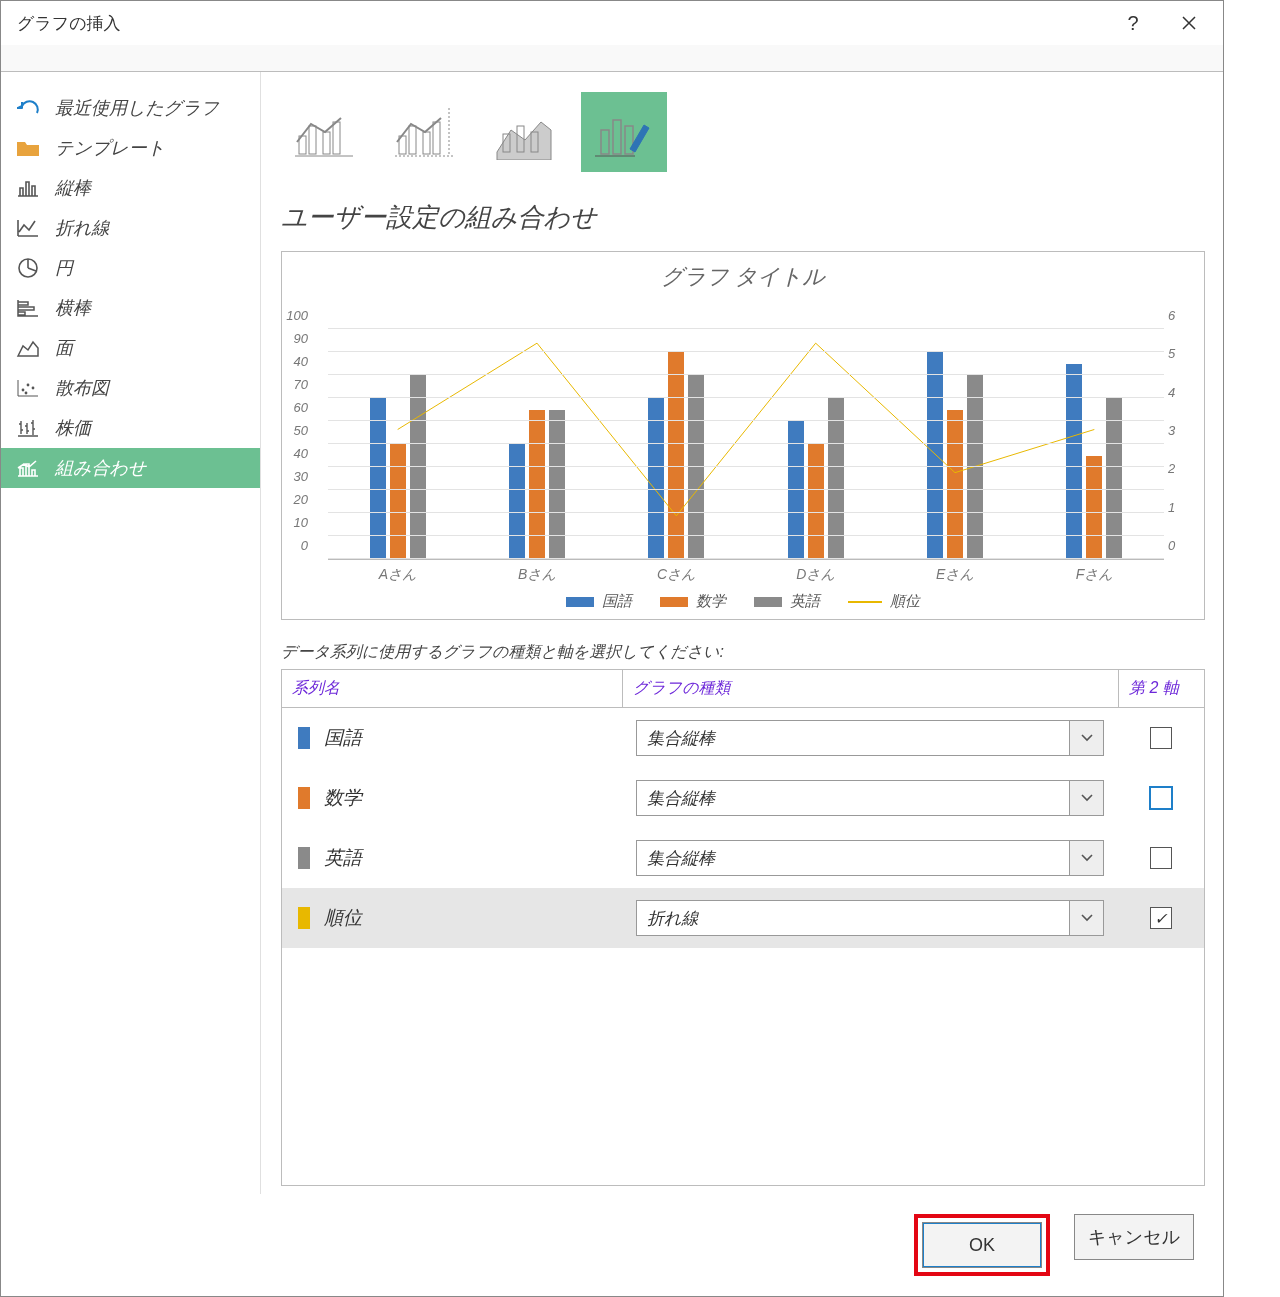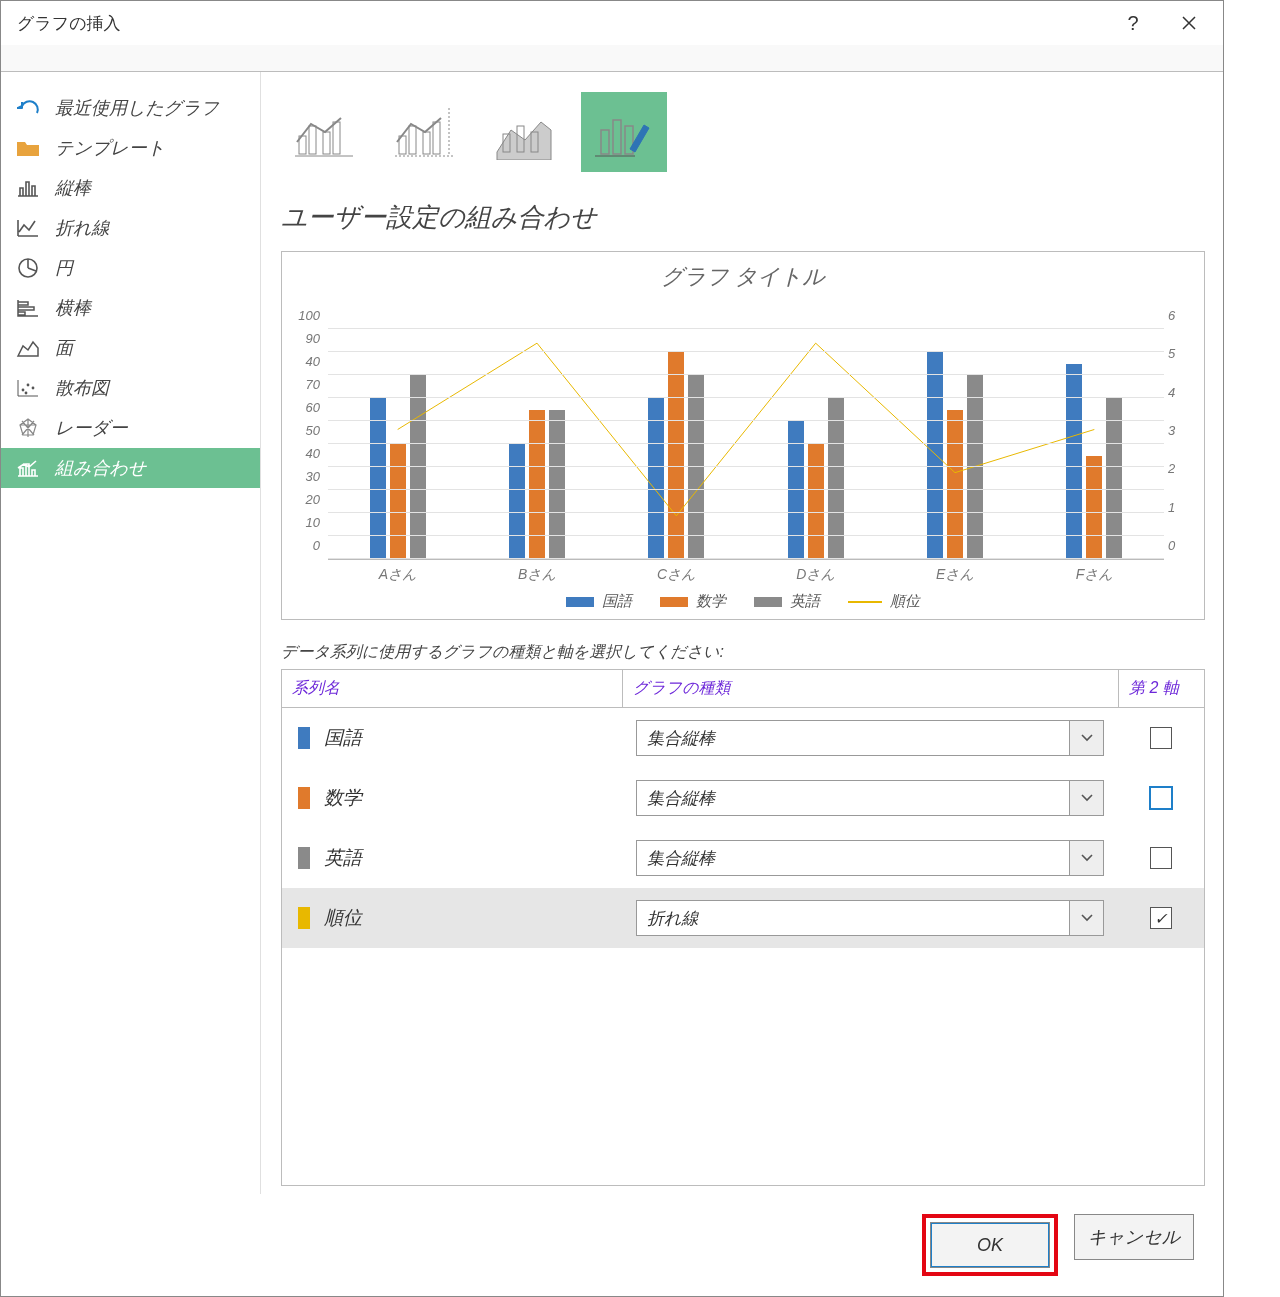--- a/index.html
+++ b/index.html
@@ -93,21 +93,21 @@
   margin-bottom: 16px;
 }
 .preview {
   border: 1px solid #bcbcbc;
   padding: 10px 12px 8px 12px;
   margin-bottom: 14px;
 }
 .preview-title { text-align:center; color:#666; font-size: 22px; margin-bottom: 8px; }
 .chart-wrap { position: relative; height: 260px; display:flex; }
 .yaxis { width:34px; position:relative; }
-.ytick { position:absolute; right:8px; font-size:13px; color:#777; transform:translateY(-50%); }
+.ytick { position:absolute; right:20px; font-size:13px; color:#777; transform:translateY(-50%); }
 .y2tick { position:absolute; left:4px; font-size:13px; color:#777; transform:translateY(-50%); }
 .plot { flex:1; position:relative; border-bottom:1px solid #bbb; }
 .plot .grid { position:absolute; left:0; right:0; border-top:1px solid #e3e3e3; }
 .y2axis { width:28px; position:relative; }
 .groups { position:absolute; left:0; right:0; bottom:0; top:0; display:flex; }
 .grp { flex:1; display:flex; align-items:flex-end; justify-content:center; gap:4px; padding:0 10px; position:relative;}
 .bar { width:16px; }
 .xlabels { display:flex; margin-left:34px; margin-right:28px; }
 .xlabels div { flex:1; text-align:center; font-size:14px; color:#777; padding-top:6px;}
 .legend { display:flex; justify-content:center; gap:28px; margin-top:8px; font-size:15px; color:#555;}
@@ -137,23 +137,22 @@
   display:flex; border:1px solid #999; background:#fff; height:36px; align-items:center;
 }
 .combo .val { flex:1; padding:0 10px; font-size:17px;}
 .combo .dd { width:34px; height:100%; border-left:1px solid #999; background:#eee; display:flex; align-items:center; justify-content:center;}
 .st-axis { display:flex; justify-content:center;}
 .chk { width:22px; height:22px; border:1px solid #555; background:#fff; display:flex; align-items:center; justify-content:center; font-size:16px;}
 .chk.focus { outline:2px solid #1e7fc9; outline-offset:-1px;}
 .footer {
   display:flex;
   justify-content:flex-end;
-  gap:16px;
+  gap:24px;
   padding:20px 29px 20px 0;
-  font-style:italic;
 }
 .btn {
   min-width:120px; height:46px;
   border:1px solid #888;
   background:#f3f3f3;
   font-size:18px;
   display:flex; align-items:center; justify-content:center;
 }
 .btn.ok { outline:1px solid #1e7fc9; outline-offset:-2px;}
 .ok-hl { border:4px solid #e30613; padding:4px;}
@@ -242,25 +241,25 @@
               <circle cx="7" cy="12" r="1.4" fill="#555"></circle>
               <circle cx="12" cy="7" r="1.4" fill="#555"></circle>
               <circle cx="17" cy="10" r="1.4" fill="#555"></circle>
               <circle cx="10" cy="15" r="1.4" fill="#555"></circle>
             </svg>
           </span>
         <span>散布図</span>
       </div>
       <div class="sb-item">
         <span class="sb-icon">
-            <svg width="22" height="22">
-              <path d="M11 2 l8 6 l-3 10 h-10 l-3 -10 z M11 2 v18 M3 8 l16 0 M5 18 l12 -14 M17 18 l-12 -14" fill="none" stroke="#888" stroke-width="1.2"></path>
-            </svg>
-          </span>
-        <span>レーダー</span>
+            <svg width="24" height="20">
+              <path d="M2 18 h20 M5 3v13 M5 6h-2 M5 12h2 M11 5v11 M11 8h-2 M11 13h2 M17 2v15 M17 5h-2 M17 11h2" stroke="#555" stroke-width="1.4"></path>
+            </svg>
+          </span>
+        <span>株価</span>
       </div>
       <div class="sb-item selected">
         <span class="sb-icon">
             <svg width="24" height="20">
               <path d="M2 18 h20 M4 18v-8h3v8 M10 18v-12h3v12 M16 18v-6h3v6 M2 10 l6 -4 l5 3 l7 -6" fill="none" stroke="#fff" stroke-width="1.6"></path>
             </svg>
           </span>
         <span>組み合わせ</span>
       </div>
     </div>

